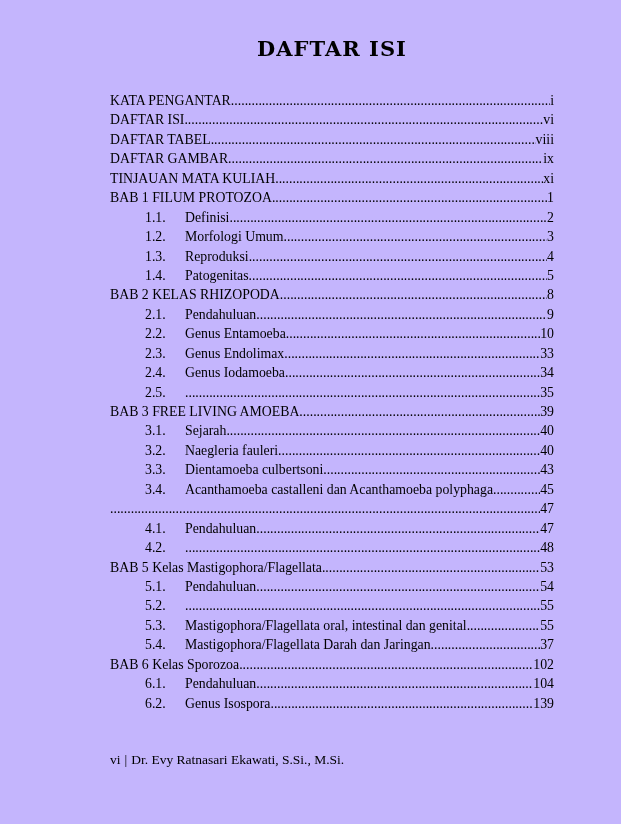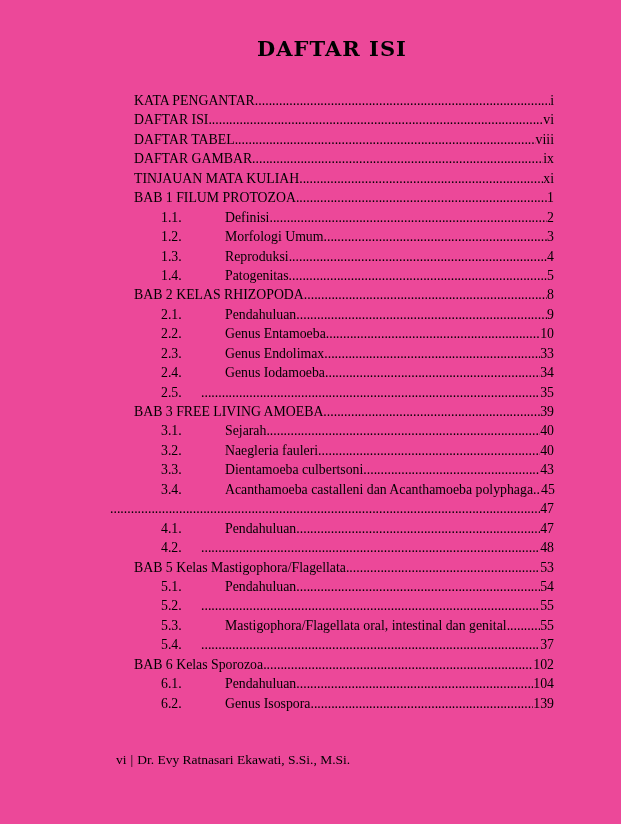--- a/index.html
+++ b/index.html
@@ -4,21 +4,21 @@
 <style>
   html, body {
     margin: 0;
     padding: 0;
     background: #ffffff;
   }
   .page {
     position: relative;
     width: 621px;
     height: 824px;
-    background: #ec4899;
+    background: #c4b5fd;
     color: #000000;
     font-family: "Liberation Serif", serif;
     overflow: hidden;
   }
   .doc-title {
     position: absolute;
     top: 36px;
     left: 110px;
     width: 444px;
     margin: 0;
@@ -38,41 +38,40 @@
   .toc-row {
     display: flex;
     align-items: baseline;
     height: 19.45px;
     line-height: 19.45px;
     font-size: 13.8px;
     white-space: nowrap;
   }
   .toc-row .num {
     flex: 0 0 40px;
-    margin-left: 51px;
+    margin-left: 35px;
   }
   .toc-row .label {
     flex: 0 0 auto;
-    margin-left: 24px;
   }
   .toc-row .leader {
     flex: 1 1 auto;
     overflow: hidden;
     white-space: nowrap;
     min-width: 8px;
   }
   .toc-row .pagenum {
     flex: 0 0 auto;
     text-align: right;
   }
   .italic { }
   .page-footer {
     position: absolute;
     top: 751px;
-    left: 116px;
+    left: 110px;
     font-size: 13.5px;
     line-height: 18px;
     white-space: nowrap;
   }
   .page-footer .sep { padding: 0 4px; }
 </style>
 </head>
 <body>
 
 <div class="page">
@@ -229,20 +228,21 @@
         <span class="pagenum">55</span>
       </div>
       <div class="toc-row">
         <span class="num">5.3.</span>
         <span class="label">Mastigophora/Flagellata oral, intestinal dan genital</span>
         <span class="leader">............................................................................................................................................................................................................................</span>
         <span class="pagenum">55</span>
       </div>
       <div class="toc-row">
         <span class="num">5.4.</span>
+        <span class="label">Mastigophora/Flagellata Darah dan Jaringan</span>
         <span class="leader">............................................................................................................................................................................................................................</span>
         <span class="pagenum">37</span>
       </div>
       <div class="toc-row">
         <span class="label">BAB 6 Kelas Sporozoa</span>
         <span class="leader">............................................................................................................................................................................................................................</span>
         <span class="pagenum">102</span>
       </div>
       <div class="toc-row">
         <span class="num">6.1.</span>

